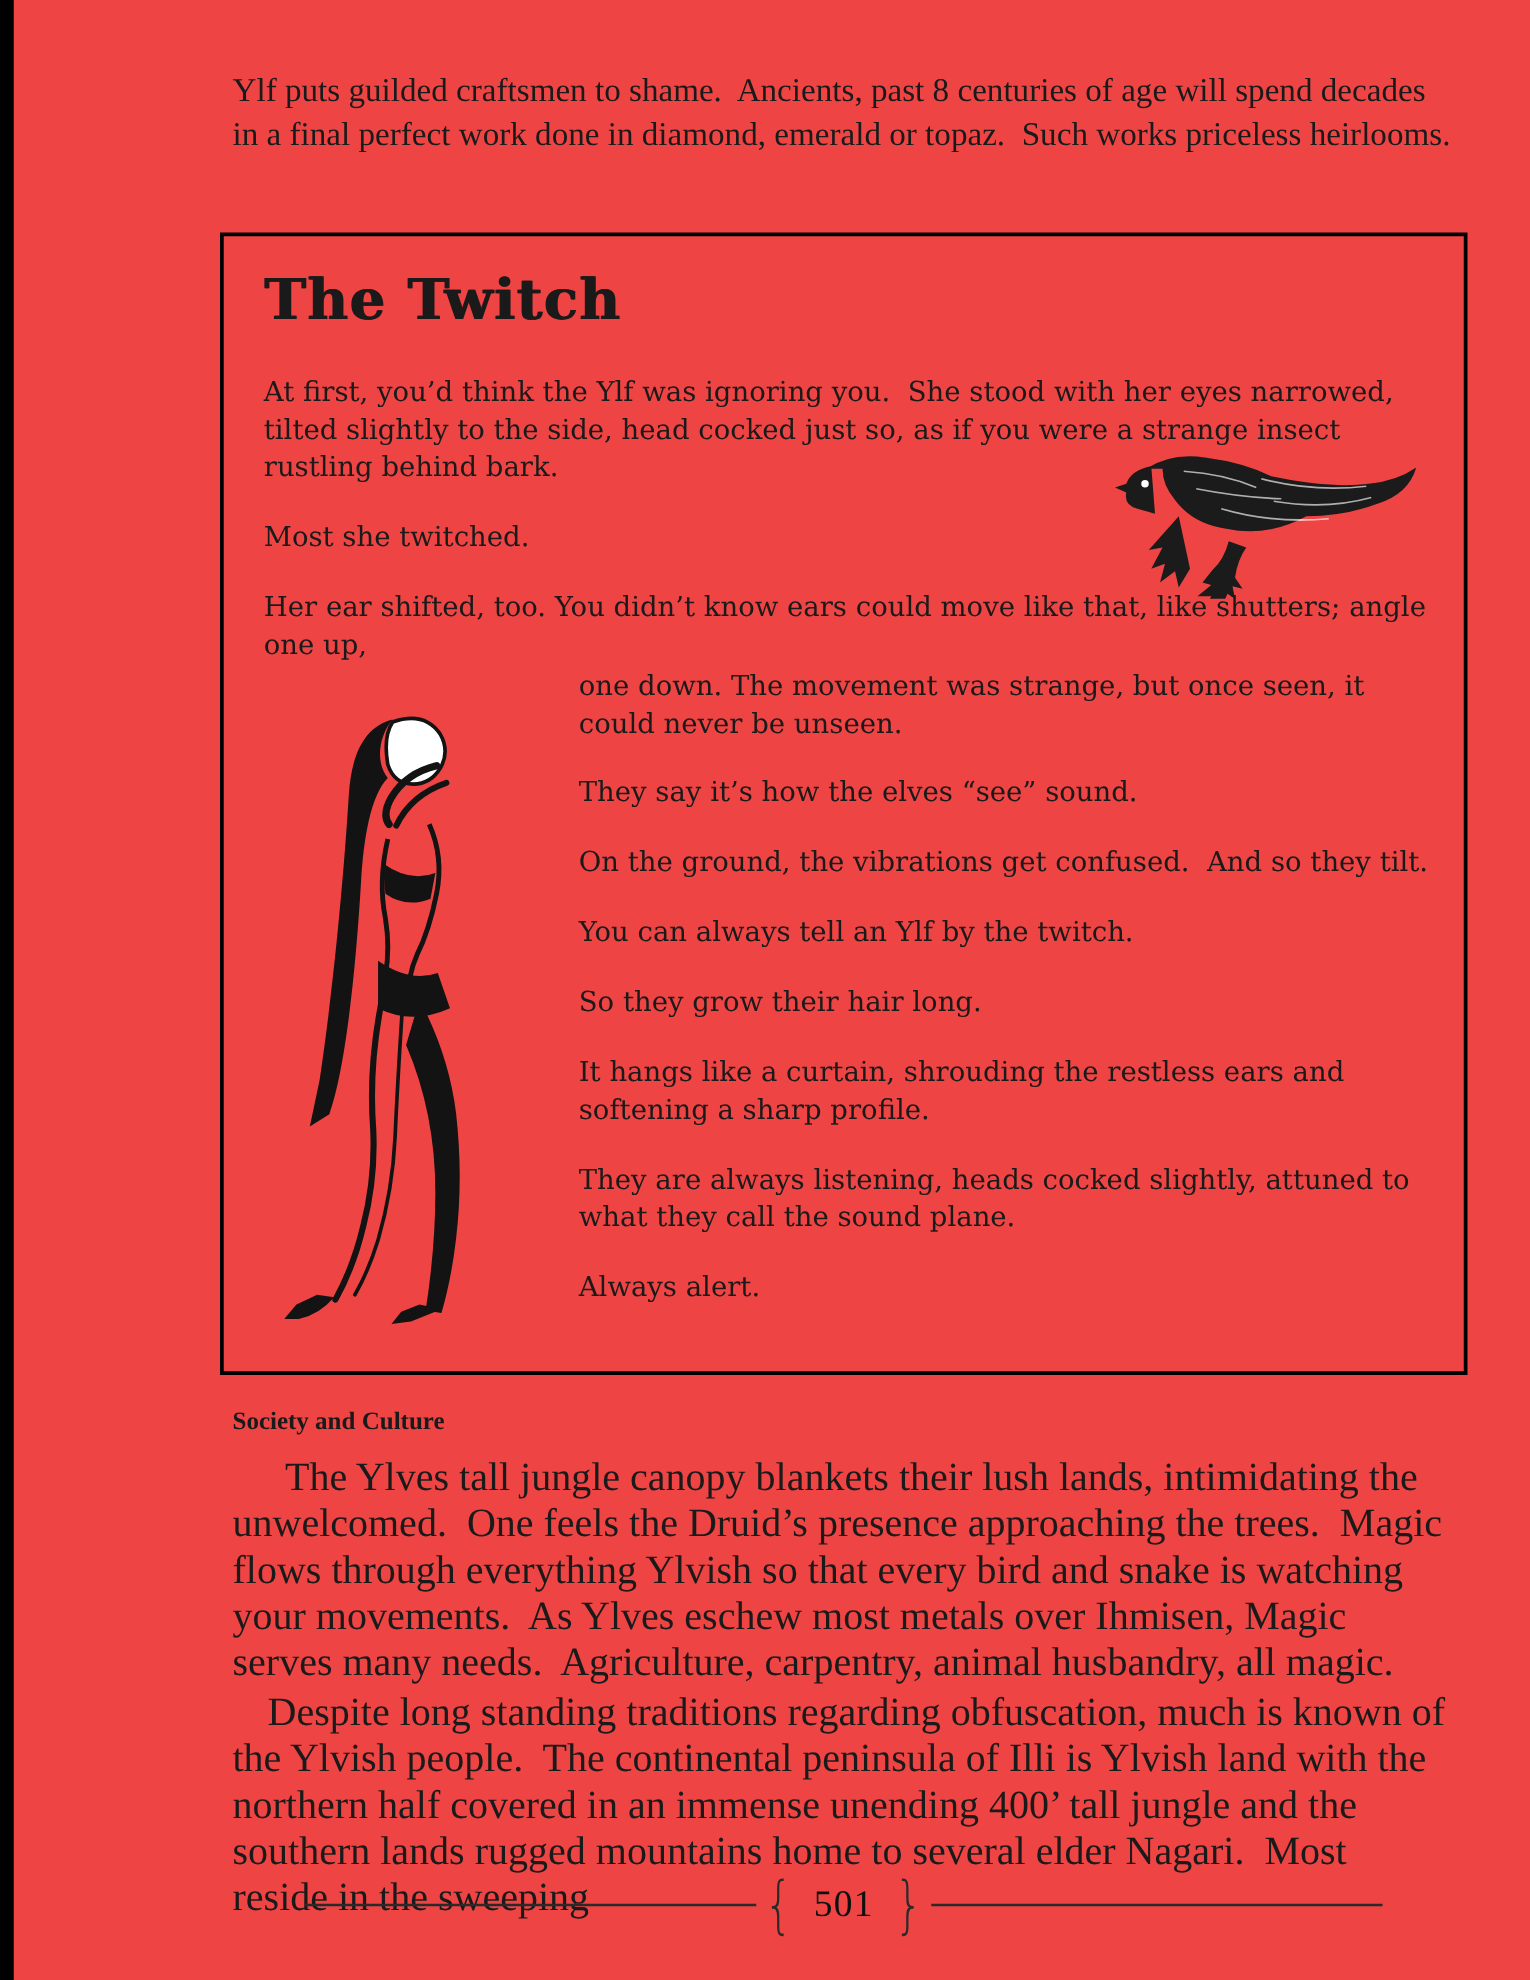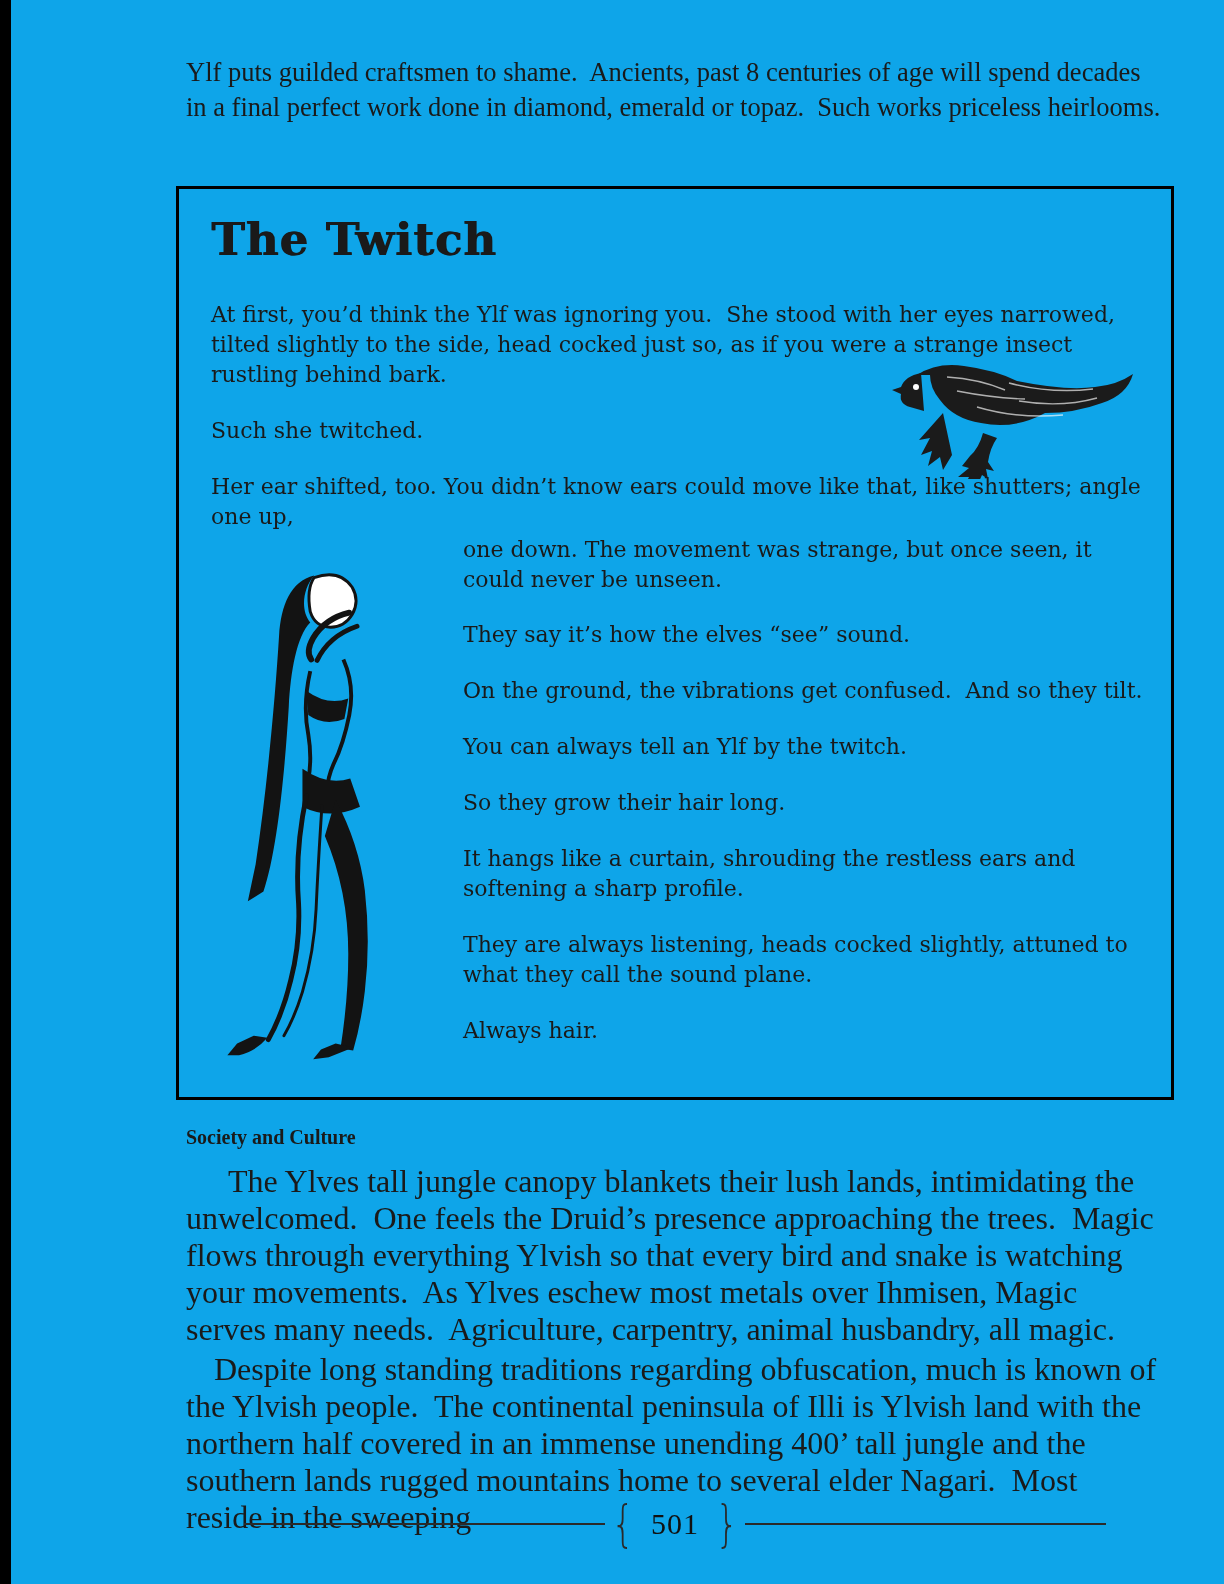--- a/index.html
+++ b/index.html
@@ -1,17 +1,17 @@
 <!DOCTYPE html>
 <html><head>
 <meta charset="utf-8">
 <style>
   html,body { margin:0; padding:0; background:#ffffff; }
   .page {
-    position:relative; width:1224px; height:1584px; background:#0ea5e9;
+    position:relative; width:1224px; height:1584px; background:#ef4444;
     font-family:"Liberation Serif", serif; color:#1a1a1a; overflow:hidden;text-decoration:underline;
   }
   .scan-edge {
     position:absolute; left:0; top:0; width:11px; height:1584px; background:#000;
   }
   p { margin:0; white-space:pre-wrap; }
 
   .intro {
     position:absolute; left:186px; top:55px; width:975px;
     font-size:26.5px; line-height:35px;
@@ -86,21 +86,21 @@
       <g stroke="#ffffff" stroke-width="1.4" fill="none" opacity="0.65">
         <path d="M62,28 q32,2 58,13"></path>
         <path d="M72,42 q36,7 68,8"></path>
         <path d="M124,34 q42,11 84,6"></path>
         <path d="M134,52 q42,7 78,-3"></path>
         <path d="M92,58 q40,12 86,8"></path>
       </g>
     </svg>
 
     <p>At first, you’d think the Ylf was ignoring you.  She stood with her eyes narrowed, tilted slightly to the side, head cocked just so, as if you were a strange insect rustling behind bark.</p>
-    <p>Such she twitched.</p>
+    <p>Most she twitched.</p>
     <p class="lead-line">Her ear shifted, too. You didn’t know ears could move like that, like shutters; angle one up,</p>
 
     <svg class="figure-art" viewBox="0 0 240 515" preserveAspectRatio="xMidYMid meet" aria-hidden="true">
       <path d="M114,14 C90,20 80,44 78,76 C74,140 66,230 54,310 L46,348 L62,338 C76,298 84,214 88,148 C90,112 96,76 110,62 C100,50 102,28 114,14 Z" fill="#131313"></path>
       <path d="M114,16 q26,-9 39,10 q8,14 0,28 q-8,13 -22,13 q-16,0 -21,-16 q-4,-23 4,-35 z" fill="#ffffff" stroke="#131313" stroke-width="3"></path>
       <path d="M150,52 q-25,6 -37,26 q-8,14 -2,22" fill="none" stroke="#131313" stroke-width="6" stroke-linecap="round"></path>
       <path d="M158,66 q-29,10 -41,35" fill="none" stroke="#131313" stroke-width="5" stroke-linecap="round"></path>
       <path d="M144,100 q12,27 6,57 q-6,30 -16,50 q-8,18 -6,33" fill="none" stroke="#131313" stroke-width="4"></path>
       <path d="M110,112 q-8,35 -2,65 q4,24 0,47" fill="none" stroke="#131313" stroke-width="4"></path>
       <path d="M106,132 q22,16 43,8 l-4,21 q-20,8 -37,-4 z" fill="#131313"></path>
@@ -113,21 +113,21 @@
     </svg>
 
     <div class="indent-col">
       <p>one down. The movement was strange, but once seen, it could never be unseen.</p>
       <p>They say it’s how the elves “see” sound.</p>
       <p>On the ground, the vibrations get confused.  And so they tilt.</p>
       <p>You can always tell an Ylf by the twitch.</p>
       <p>So they grow their hair long.</p>
       <p>It hangs like a curtain, shrouding the restless ears and softening a sharp profile.</p>
       <p>They are always listening, heads cocked slightly, attuned to what they call the sound plane.</p>
-      <p>Always hair.</p>
+      <p>Always alert.</p>
     </div>
   </div>
 
   <h3 class="society-heading">Society and Culture</h3>
   <p class="society-p society-p1">The Ylves tall jungle canopy blankets their lush lands, intimidating the unwelcomed.  One feels the Druid’s presence approaching the trees.  Magic flows through everything Ylvish so that every bird and snake is watching your movements.  As Ylves eschew most metals over Ihmisen, Magic serves many needs.  Agriculture, carpentry, animal husbandry, all magic.</p>
   <p class="society-p society-p2">Despite long standing traditions regarding obfuscation, much is known of the Ylvish people.  The continental peninsula of Illi is Ylvish land with the northern half covered in an immense unending 400’ tall jungle and the southern lands rugged mountains home to several elder Nagari.  Most reside in the sweeping</p>
 
   <div class="footer">
     <div class="rule"></div>
     <span class="brace">{</span>

